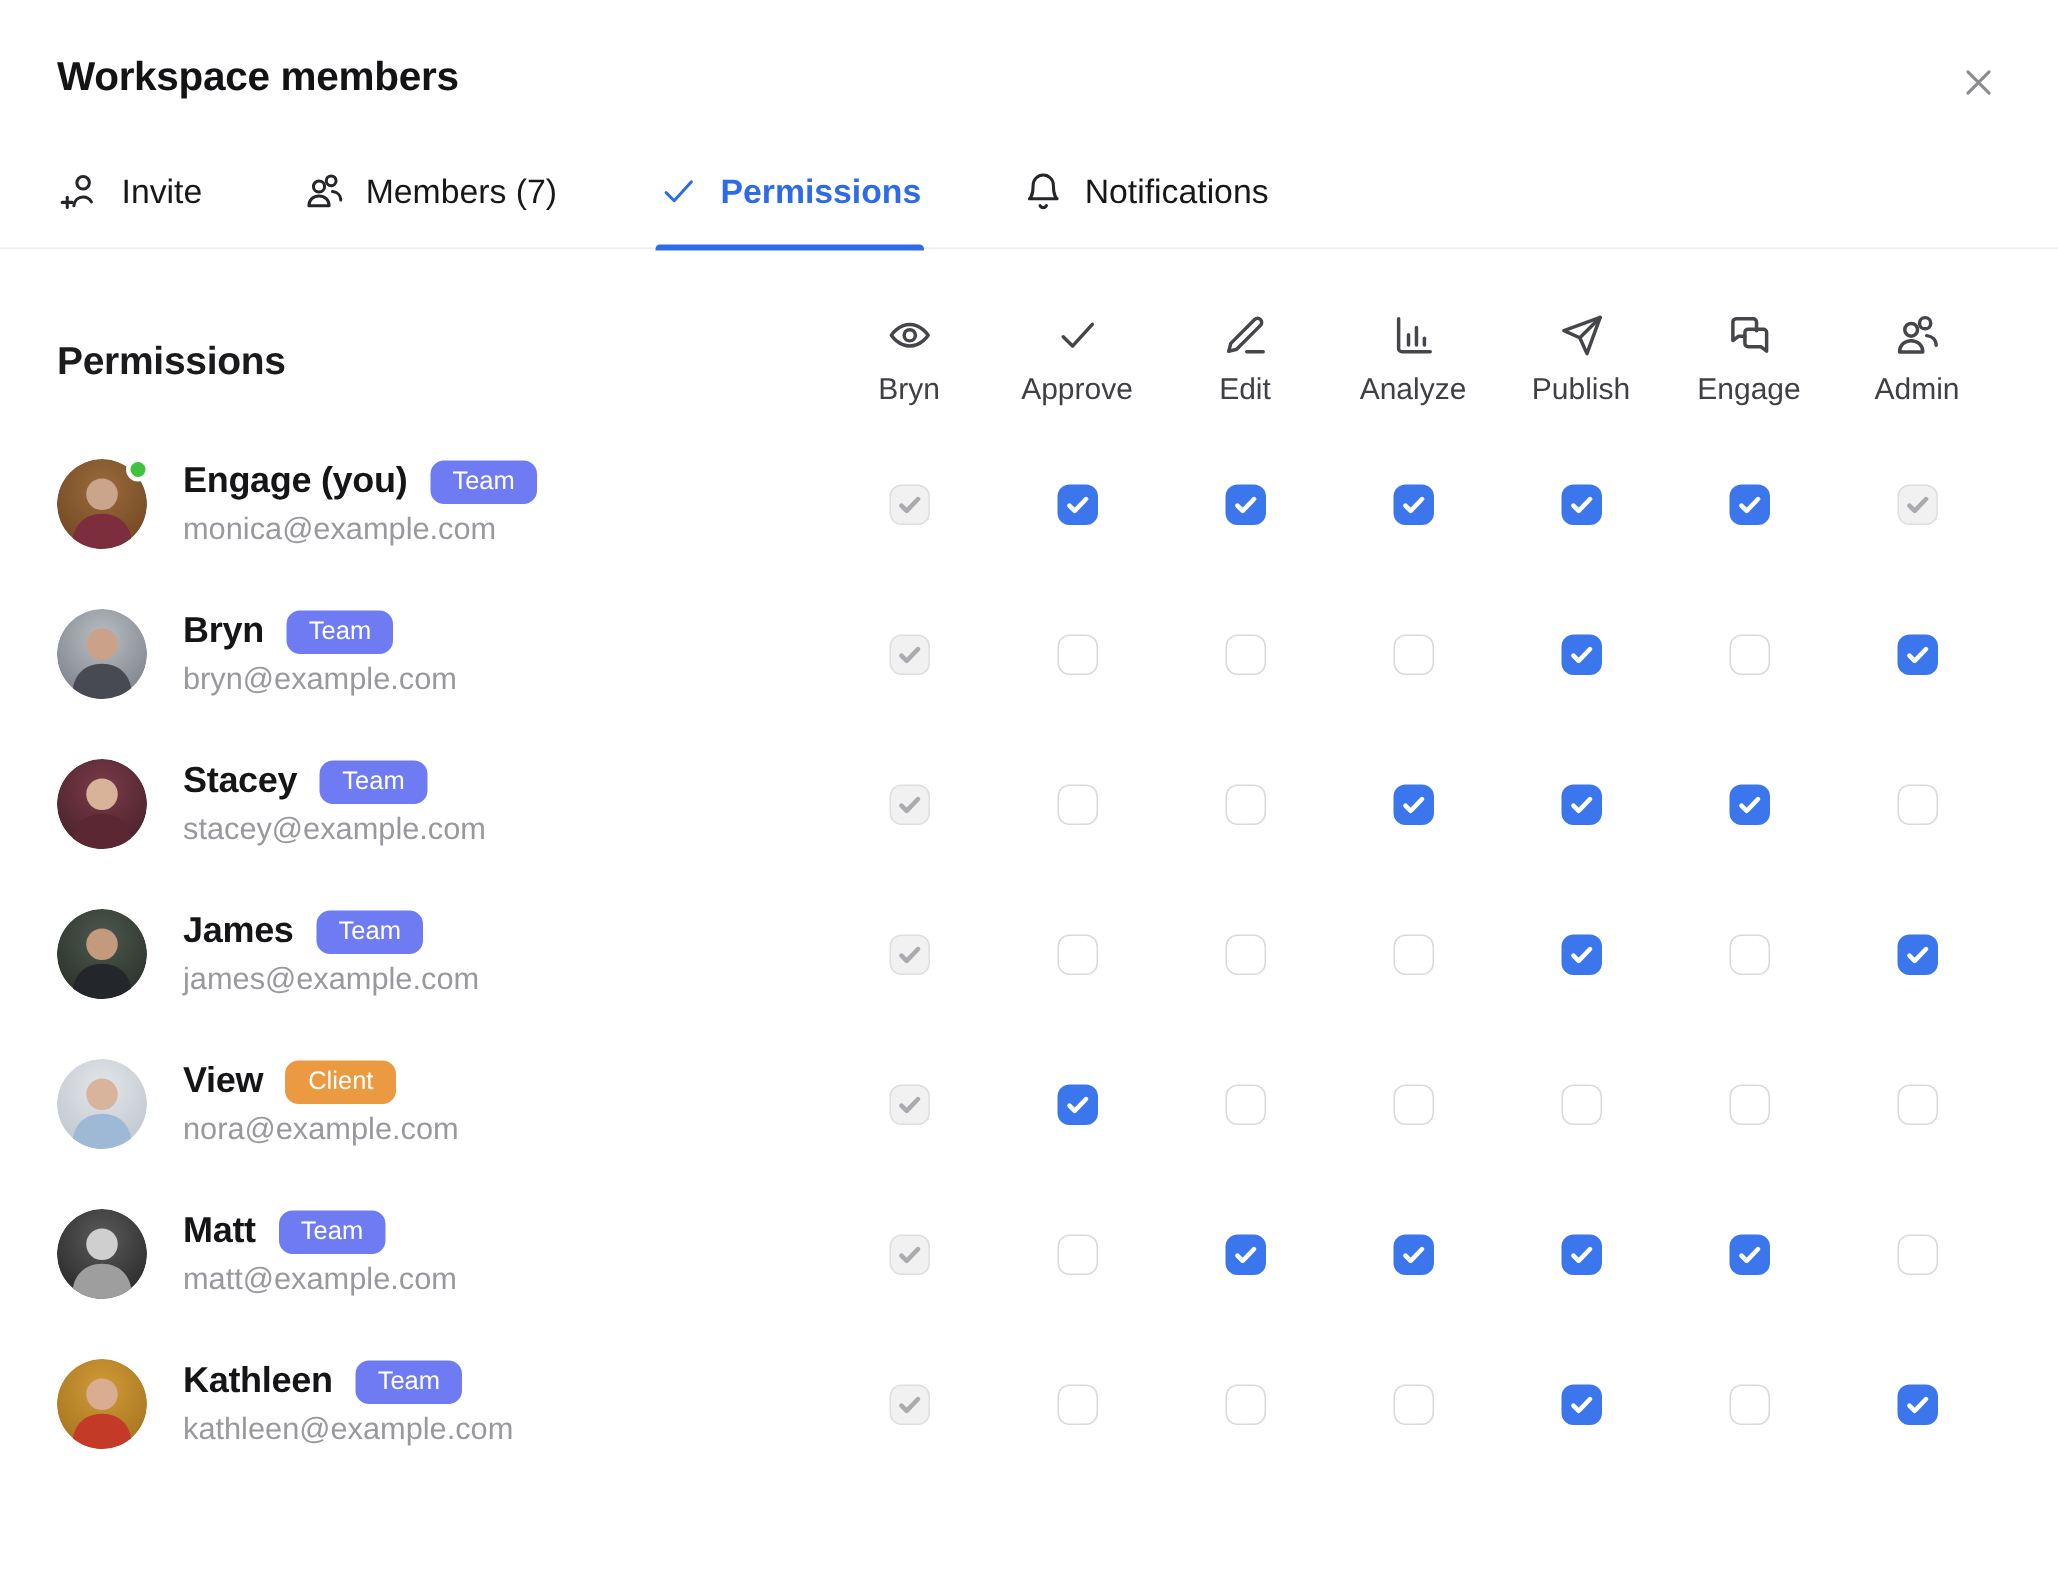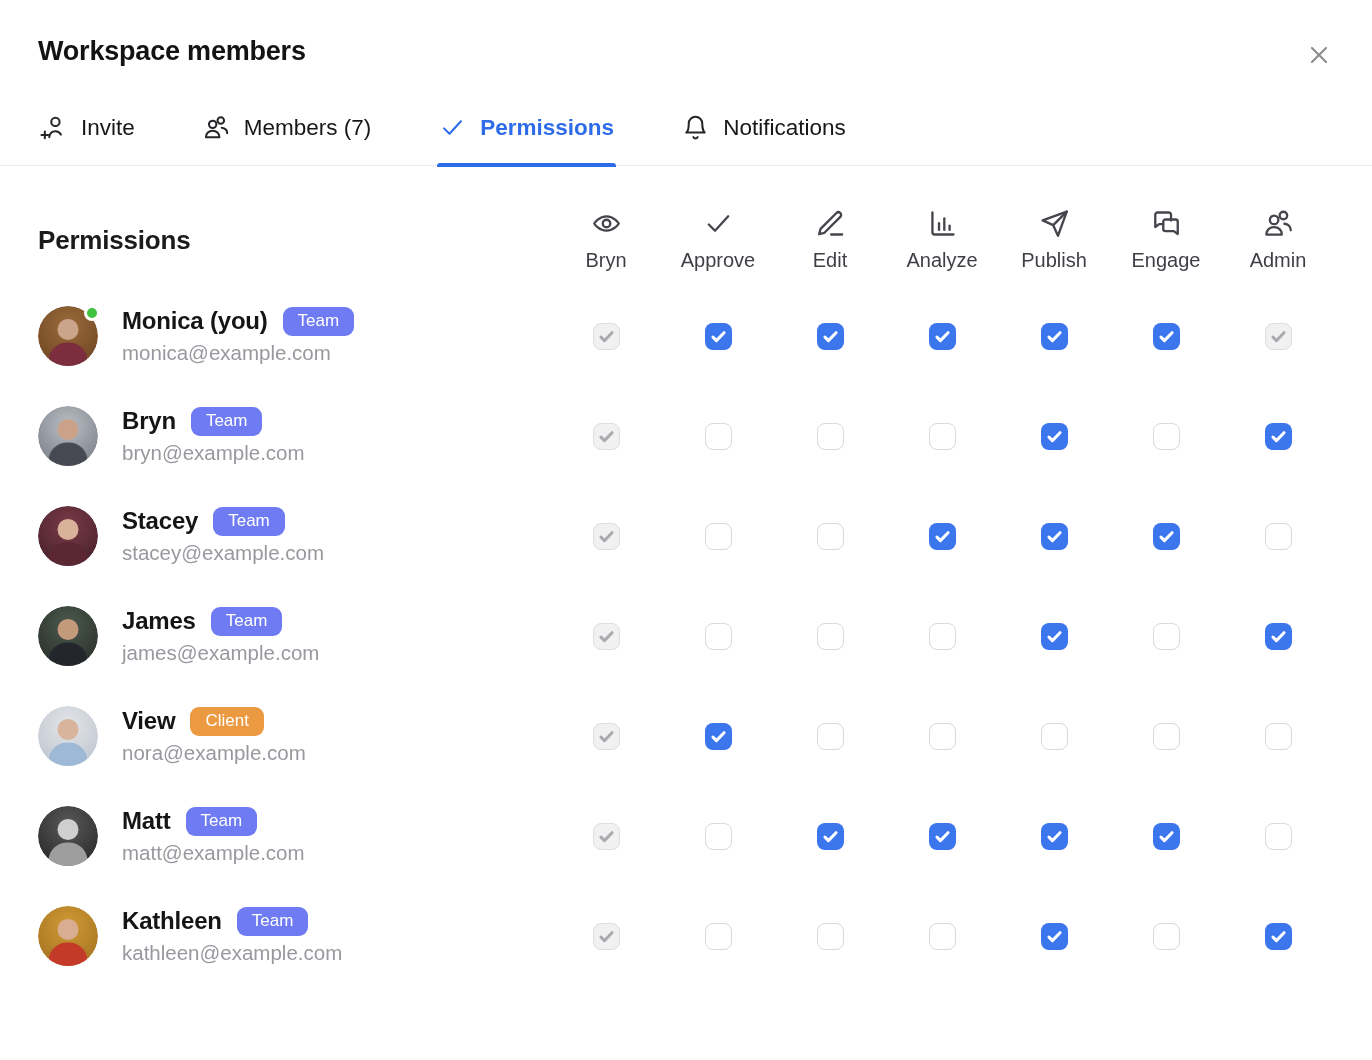--- a/index.html
+++ b/index.html
@@ -188,21 +188,21 @@
     </radialGradient>
                 </defs>
     <circle cx="30" cy="30" r="30" fill="url(#g0)"></circle>
     <circle cx="30" cy="23.5" r="10.5" fill="#caa58b"></circle>
     <path d="M30 36.5c-11.5 0-18.5 7.5-19.6 17.5a30 30 0 0 0 39.2 0C48.5 44 41.5 36.5 30 36.5z" fill="#7c2d3e"></path>
   </svg>
         <span class="online-dot"></span>
       </div>
       <div class="member-info">
         <div class="name-line">
-          <span class="member-name">Monica (you)</span>
+          <span class="member-name">Engage (you)</span>
           <span class="badge" style="background: rgb(110, 123, 242);">Team</span>
         </div>
         <span class="member-email">monica@example.com</span>
       </div>
     </div>
   <div class="cb-cell">
             <div class="cb disabled-checked">
               <svg viewBox="0 0 24 24" fill="none" stroke-width="3.8" stroke-linecap="round" stroke-linejoin="round">
                 <path d="M5 12.8l4.4 4.4 9.6-10"></path>
               </svg>

